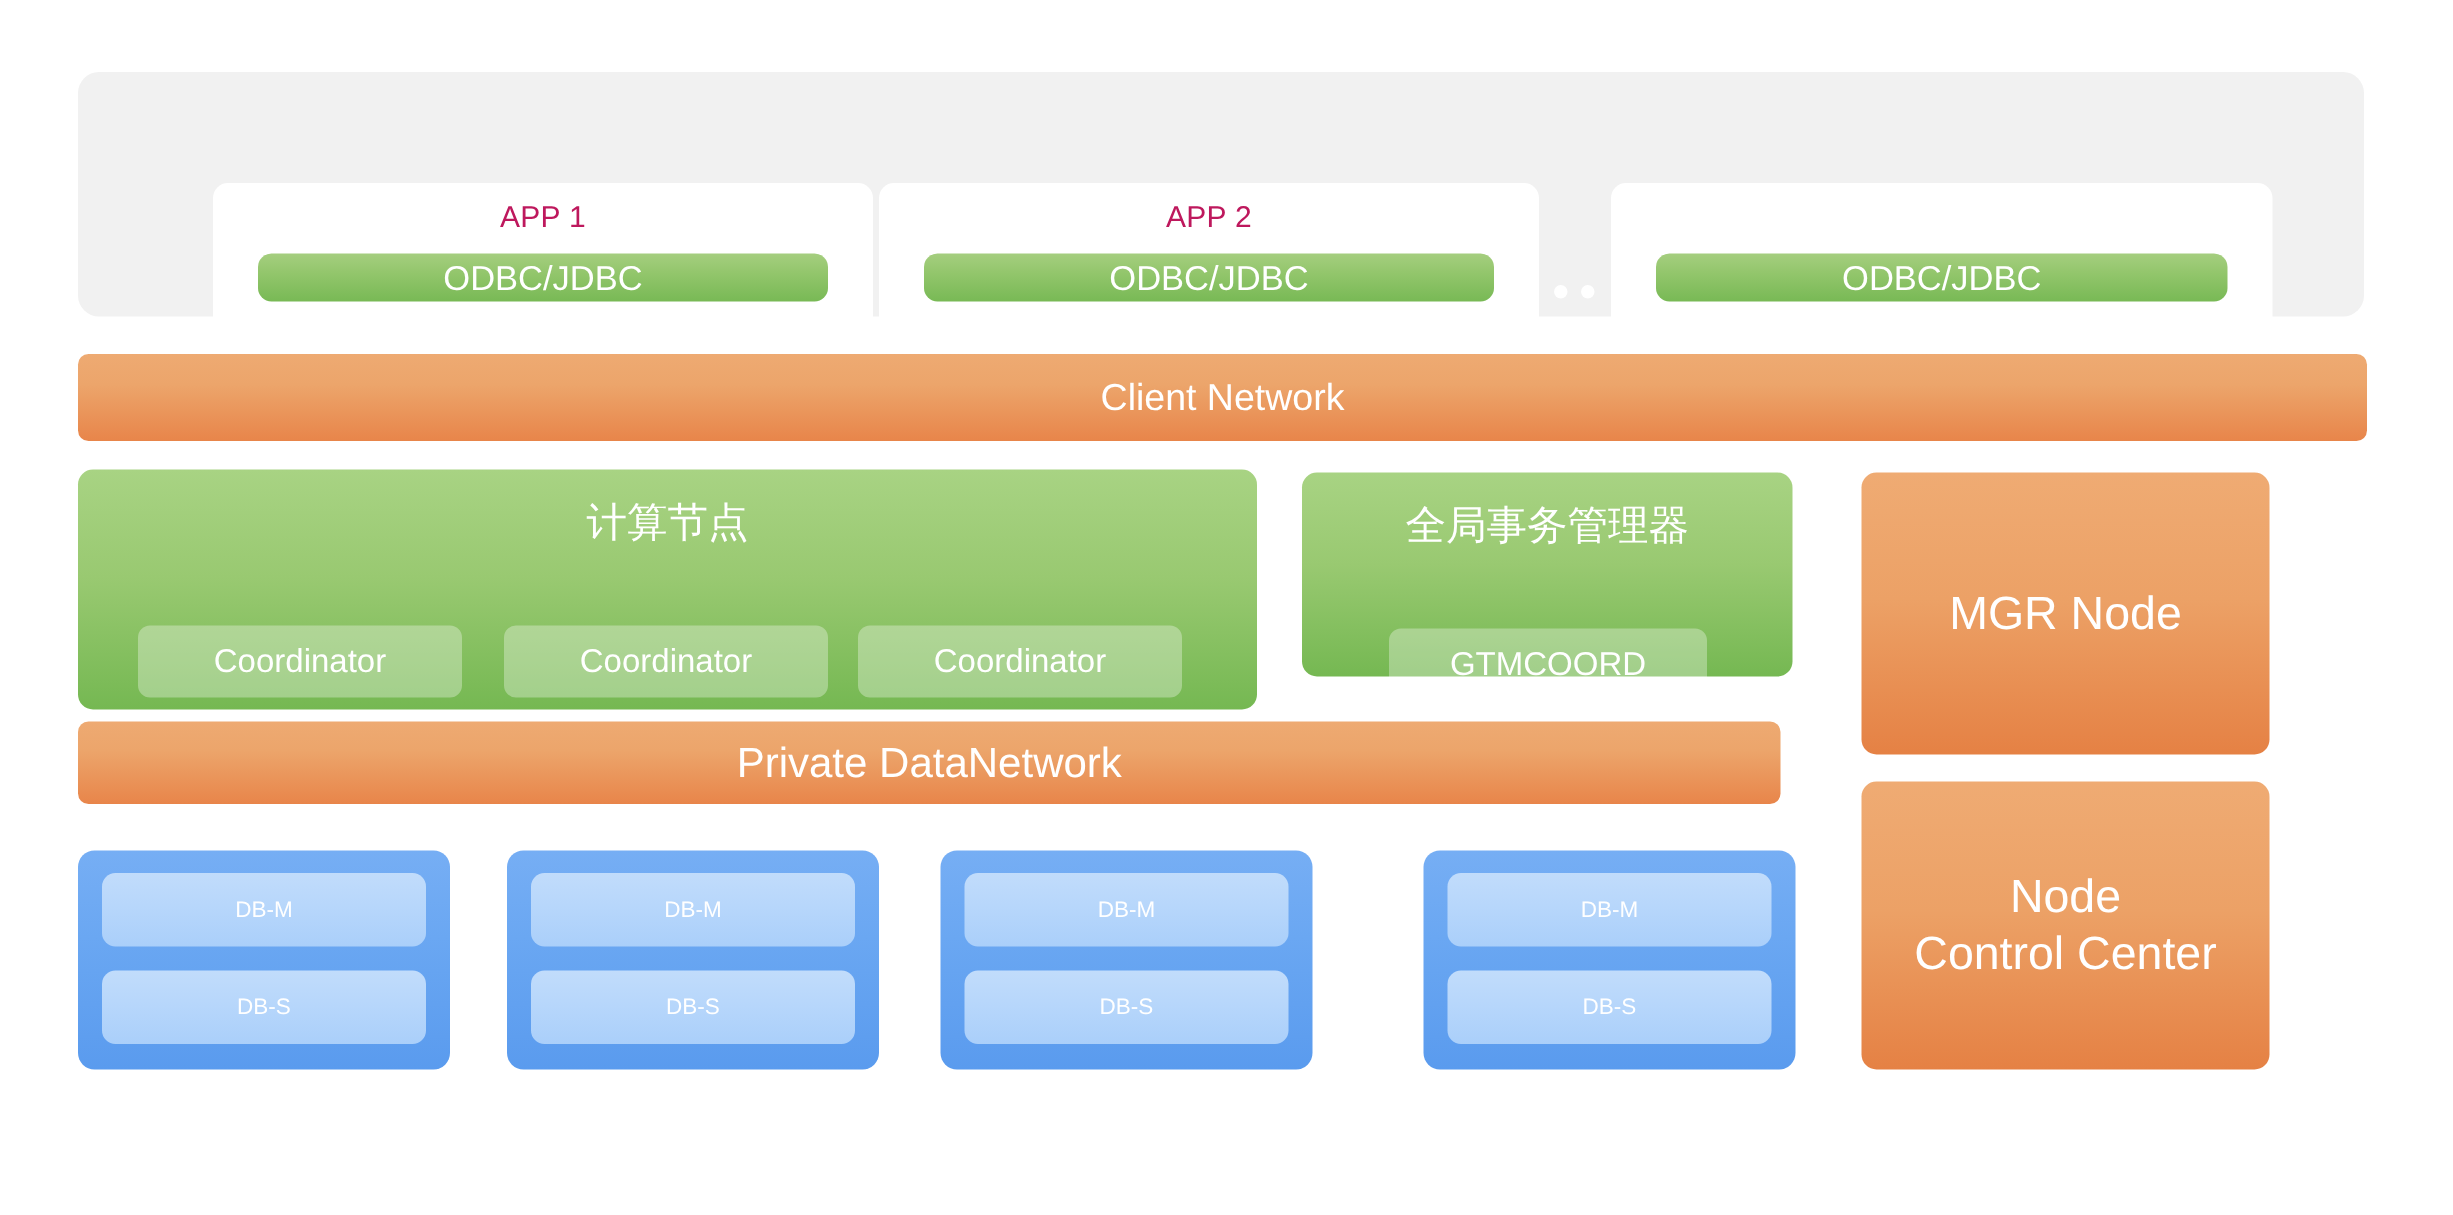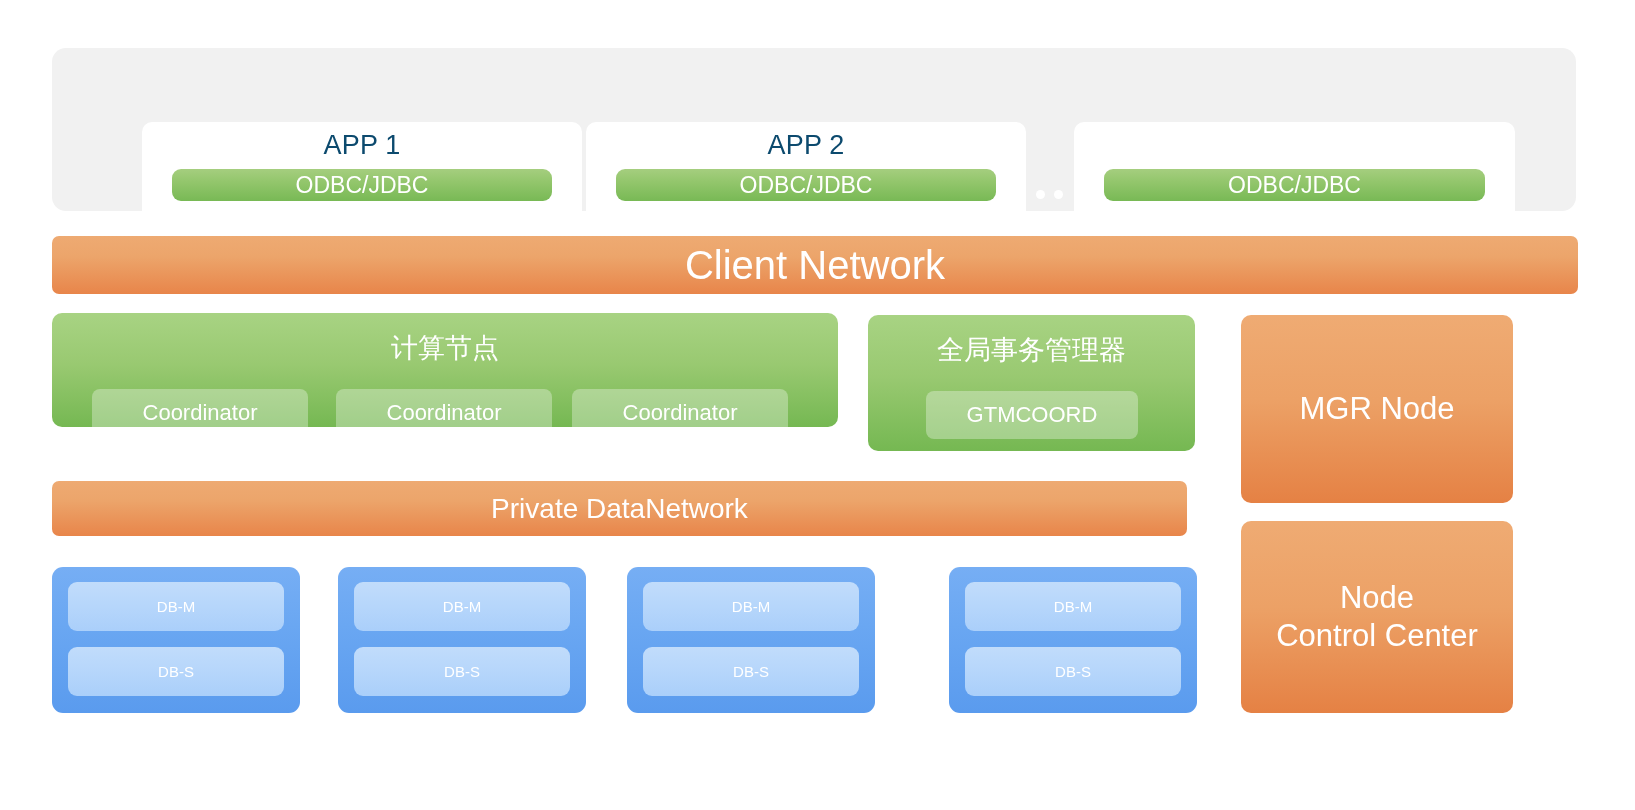--- a/index.html
+++ b/index.html
@@ -24,22 +24,22 @@
     background: #ffffff;
     border-radius: 10px;
   }
   .app-card.c1 { left: 90px;  width: 440px; }
   .app-card.c2 { left: 534px; width: 440px; }
   .app-card.c3 { left: 1022px; width: 441px; }
 
   .app-title {
     position: absolute; left: 0; right: 0; top: 8px;
     text-align: center;
-    font-size: 27px;
-    color: #0c4a6e;
+    font-size: 20px;
+    color: #be185d;
     letter-spacing: .2px;
     line-height: 30px;
     white-space: nowrap;
   }
   .odbc {
     position: absolute;
     left: 30px; right: 30px; top: 47px; height: 32px;
     border-radius: 9px;
     background: linear-gradient(to bottom, #a5ce7f 0%, #93c66c 40%, #78b955 100%);
     color: #ffffff;
@@ -60,21 +60,21 @@
   .net-bar {
     position: absolute;
     border-radius: 7px;
     background: linear-gradient(to bottom, #eeaa72 0%, #eca56b 35%, #e8854a 100%);
     color: #ffffff;
     display: flex; align-items: center; justify-content: center;
     white-space: nowrap;
   }
   .net-bar.client {
     left: 52px; top: 236px; width: 1526px; height: 58px;
-    font-size: 40px;
+    font-size: 25px;
   }
   .net-bar.private {
     left: 52px; top: 481px; width: 1135px; height: 55px;
     font-size: 28px;
   }
 
   
   .green-box {
     position: absolute;
     border-radius: 10px;
@@ -89,23 +89,24 @@
     white-space: nowrap;
   }
   .inner-chip {
     position: absolute;
     border-radius: 8px;
     background: rgba(255,255,255,0.32);
     color: #ffffff;
     display: flex; align-items: center; justify-content: center;
     font-size: 22px;
     white-space: nowrap;
-  }
-
-  .compute { left: 52px; top: 313px; width: 786px; height: 114px; }
+    margin-top: 28px;
+  }
+
+  .compute { left: 52px; top: 313px; width: 786px; height: 160px; }
   .compute .inner-chip { top: 76px; height: 48px; width: 216px; }
   .compute .chip1 { left: 40px; }
   .compute .chip2 { left: 284px; }
   .compute .chip3 { left: 520px; }
 
   .gtm { left: 868px; top: 315px; width: 327px; height: 136px; text-decoration: underline; }
   .gtm .inner-chip { left: 58px; top: 76px; width: 212px; height: 48px; }
 
   
   .side-card {

